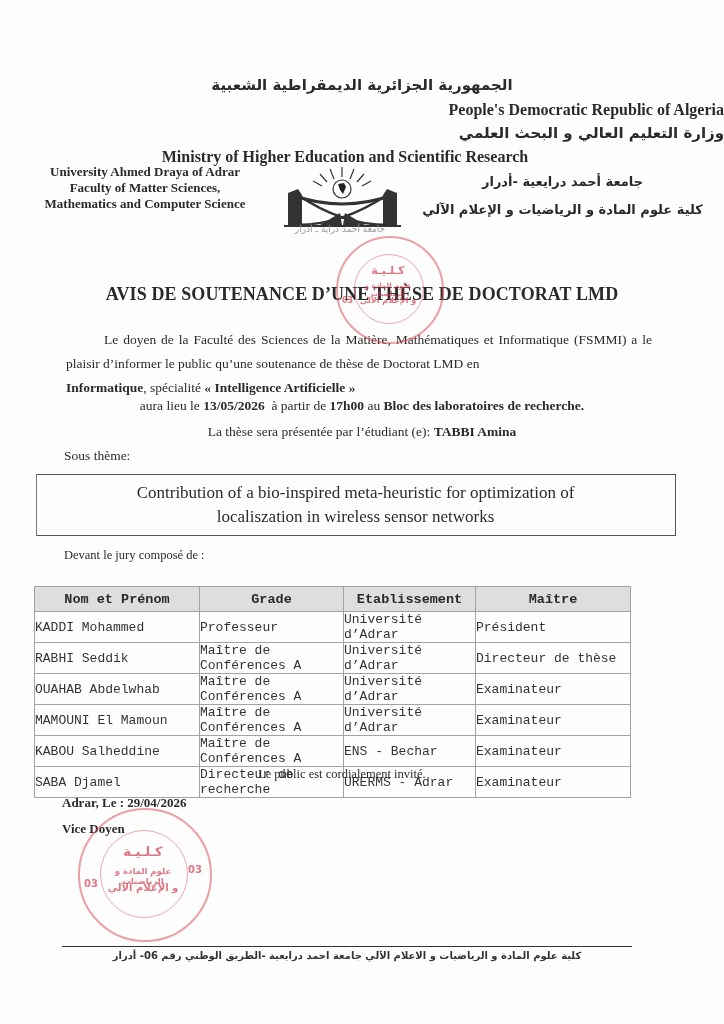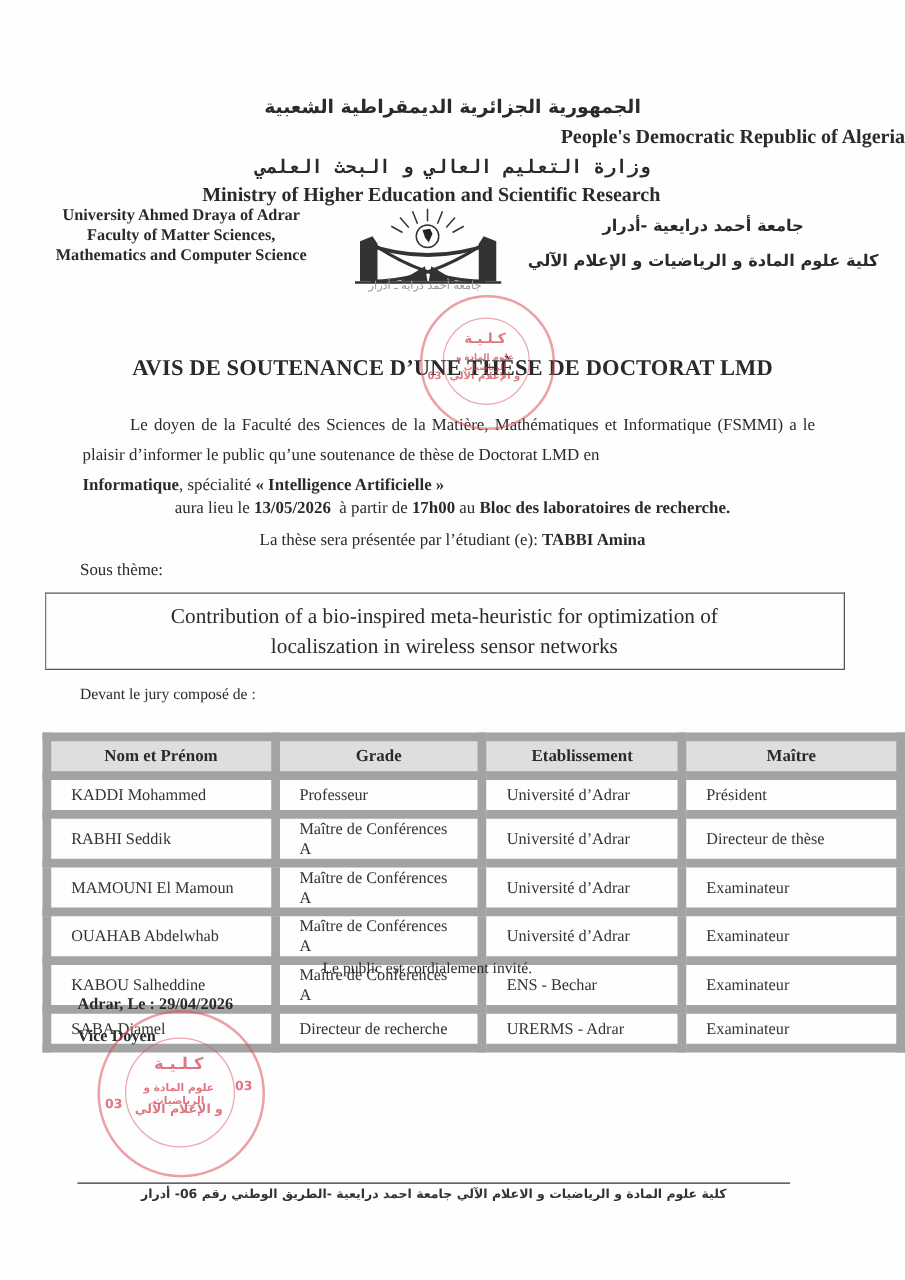--- a/index.html
+++ b/index.html
@@ -5,21 +5,21 @@
   html, body { margin: 0; padding: 0; }
   body {
     width: 724px; height: 1024px; background: #fefefe; position: relative; overflow: hidden;
     font-family: "Liberation Serif", "DejaVu Serif", serif; color: #2a2a2a;
   }
   .abs { position: absolute; }
   .ar { font-family: "DejaVu Sans", sans-serif; direction: rtl; }
 
   #ar-republic { left: 0; width: 724px; top: 76px; font-size: 15px; font-weight: bold; text-align: center; }
   #en-republic { left: 0; width: 724px; top: 101px; font-size: 16px; font-weight: bold; text-align: right; }
-  #ar-ministry { left: 0; width: 724px; top: 124px; font-size: 15px; font-weight: bold; text-align: center; font-family: Liberation Mono, monospace; }
+  #ar-ministry { left: 0; width: 724px; top: 124px; font-size: 15px; font-weight: bold; text-align: right; }
   #en-ministry { left: 0; width: 690px; top: 148px; font-size: 16px; font-weight: bold; text-align: center; }
 
   #uni-left { left: 30px; width: 230px; top: 164px; font-size: 13px; font-weight: bold; text-align: center; line-height: 16px; }
   #uni-right { left: 410px; width: 305px; top: 168px; font-size: 13px; font-weight: bold; text-align: center; line-height: 28px; }
 
   #logo { left: 280px; top: 165px; width: 125px; height: 72px; }
   #logo-caption { left: 270px; width: 140px; top: 224px; font-size: 9px; color: #999; text-align: center; }
 
   #title { left: 0; width: 724px; top: 284px; font-size: 18px; font-weight: bold; text-align: center; letter-spacing: 0.1px; }
 
@@ -29,21 +29,21 @@
   #p-student { left: 0; width: 724px; top: 424px; font-size: 13.5px; text-align: center; }
   #sous { left: 64px; top: 448px; font-size: 13.5px; }
 
   #theme-box { left: 36px; top: 474px; width: 640px; height: 62px; border: 1px solid #555; border-left: none;
     font-size: 17px; font-weight: normal; text-align: center; line-height: 24px; padding-top: 6px; box-sizing: border-box; }
   #theme-box:before { content: ""; position: absolute; left: 0; top: -1px; width: 1px; height: 62px; background: #777; }
 
   #devant { left: 64px; top: 548px; font-size: 12.5px; }
 
   #jury { left: 34px; top: 586px; border-collapse: collapse; font-size: 13px; position: absolute; }
-  #jury th, #jury td { border: 7px solid #a3a3a3; padding: 0 16px; height: 24px; text-align: left; font-weight: normal; }
+  #jury th, #jury td { border: 1px solid #a3a3a3; padding: 0 0; height: 24px; text-align: left; font-weight: normal; font-family: Liberation Mono, monospace; }
   #jury th { background: #dedede; font-weight: bold; text-align: center; font-size: 13.5px; }
   #jury td { color: #333; }
 
   #invite { left: 258px; top: 767px; font-size: 12.5px; }
   #date-place { left: 62px; top: 795px; font-size: 13px; font-weight: bold; }
   #vice-doyen { left: 62px; top: 821px; font-size: 13px; font-weight: bold; }
 
   .stamp { position: absolute; border: 2px solid rgba(220,80,90,0.55); border-radius: 50%; }
   .stamp-inner { position: absolute; border: 1.5px solid rgba(220,80,90,0.5); border-radius: 50%; }
   .stamp-text { position: absolute; color: rgba(210,60,75,0.7); font-family: "DejaVu Sans", sans-serif; font-weight: bold; text-align: center; direction: rtl; }
@@ -126,27 +126,27 @@
       <td>Université d’Adrar</td>
       <td>Président</td>
     </tr>
     <tr>
       <td>RABHI Seddik</td>
       <td>Maître de Conférences A</td>
       <td>Université d’Adrar</td>
       <td>Directeur de thèse</td>
     </tr>
     <tr>
-      <td>MAMOUNI El Mamoun</td>
+      <td>OUAHAB Abdelwhab</td>
       <td>Maître de Conférences A</td>
       <td>Université d’Adrar</td>
       <td>Examinateur</td>
     </tr>
     <tr>
-      <td>OUAHAB Abdelwhab</td>
+      <td>MAMOUNI El Mamoun</td>
       <td>Maître de Conférences A</td>
       <td>Université d’Adrar</td>
       <td>Examinateur</td>
     </tr>
     <tr>
       <td>KABOU Salheddine</td>
       <td>Maître de Conférences A</td>
       <td>ENS - Bechar</td>
       <td>Examinateur</td>
     </tr>

